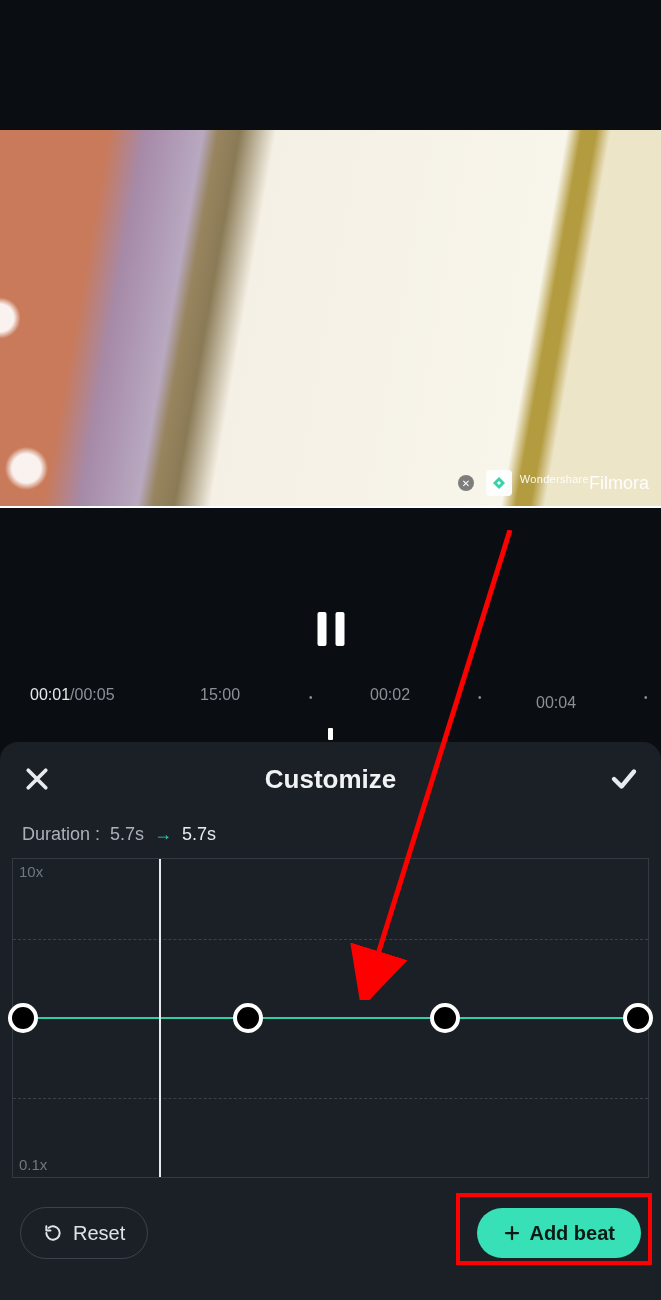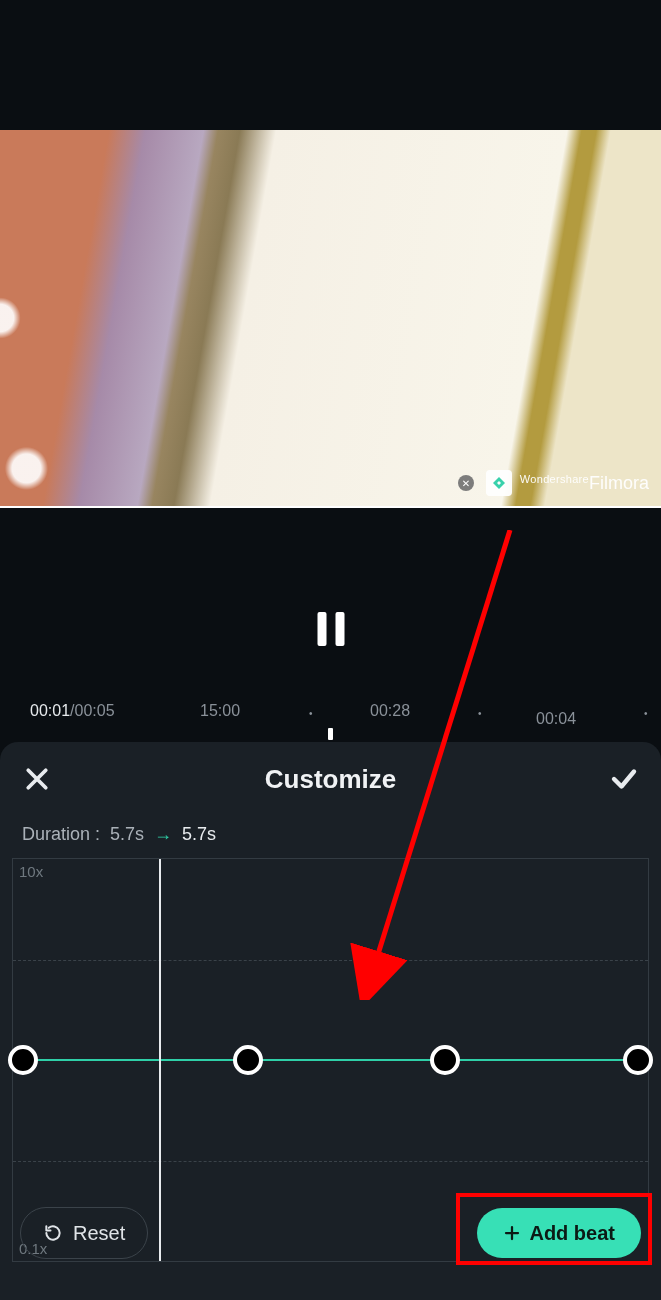--- a/index.html
+++ b/index.html
@@ -29,21 +29,21 @@
   .watermark .wslogo { width:26px; height:26px; background:#fff; border-radius:4px; display:flex; align-items:center; justify-content:center; }
   .watermark .wstext { display:flex; flex-direction:row; line-height:1; }
   .watermark .wstext .l1 { font-size:11px; letter-spacing:.3px; }
   .watermark .wstext .l2 { font-size:18px; font-weight:500; }
 
   
   .pause { position:absolute; left:50%; top:612px; transform:translateX(-50%); display:flex; gap:9px; cursor:pointer; }
   .pause .bar { width:9px; height:34px; background:#fff; border-radius:2px; }
 
   
-  .timerow { position:absolute; left:0; top:686px; width:100%; height:30px; color:#8a9199; font-size:16px;margin-top:16px; }
+  .timerow { position:absolute; left:0; top:686px; width:100%; height:30px; color:#8a9199; font-size:16px; }
   .timeleft { position:absolute; left:30px; top:0; }
   .timeleft .cur { color:#e6e9ec; }
   .tick0 { position:absolute; left:200px; top:0; }
   .dot1 { position:absolute; left:309px; top:6px; font-size:10px; }
   .tick2 { position:absolute; left:370px; top:0; }
   .dot2 { position:absolute; left:478px; top:6px; font-size:10px; }
   .tick4 { position:absolute; left:536px; top:8px; }
   .dot3 { position:absolute; left:644px; top:6px; font-size:10px; }
   .playhead-tick { position:absolute; left:328px; top:728px; width:5px; height:12px; background:#fff; border-radius:1px; }
 
@@ -58,21 +58,21 @@
   .close-x, .check { cursor:pointer; display:flex; align-items:center; justify-content:center; }
   .close-x svg, .check svg { width:30px; height:30px; }
 
   .duration { margin-top:20px; font-size:18px; color:#aab1b8; display:flex; align-items:center; gap:10px; }
   .duration .from { color:#aab1b8; }
   .duration .arrow { color:#2fd0a8; font-weight:700; }
   .duration .to { color:#e8ebee; }
 
   
   .graph {
-    position:absolute; left:12px; right:12px; top:858px; height:404px;
+    position:absolute; left:12px; right:12px; top:858px; height:320px;
     border:1px solid #333b42;
     padding-left:40px;
   }
   .graph .lbl { position:absolute; left:6px; color:#6f787f; font-size:15px; }
   .graph .lbl.top { top:4px; }
   .graph .lbl.bot { bottom:4px; }
   .graph .hline { position:absolute; left:0; right:0; border-top:1px dashed #3a4249; }
   .graph .vline { position:absolute; top:0; bottom:0; width:2px; background:#e8ebee; left:146px; }
   .graph .midline { position:absolute; left:0; right:0; top:50%; height:2px; background:#2fd0a8; transform:translateY(-1px); }
   .graph .pt { position:absolute; width:30px; height:30px; border-radius:50%; background:#000; border:4px solid #fff; transform:translate(-50%,-50%); top:50%; cursor:pointer; }
@@ -110,21 +110,21 @@
     <span class="bar"></span>
     <span class="bar"></span>
   </div>
 
   <div class="timerow">
     <span class="timeleft">
       <span class="cur">00:01</span><span>/</span><span>00:05</span>
     </span>
     <span class="tick0">15:00</span>
     <span class="dot1">•</span>
-    <span class="tick2">00:28</span>
+    <span class="tick2">00:02</span>
     <span class="dot2">•</span>
     <span class="tick4">00:04</span>
     <span class="dot3">•</span>
   </div>
   <div class="playhead-tick"></div>
 
   <div class="panel">
     <div class="panel-head">
       <span class="close-x">
         <svg viewBox="0 0 24 24">

